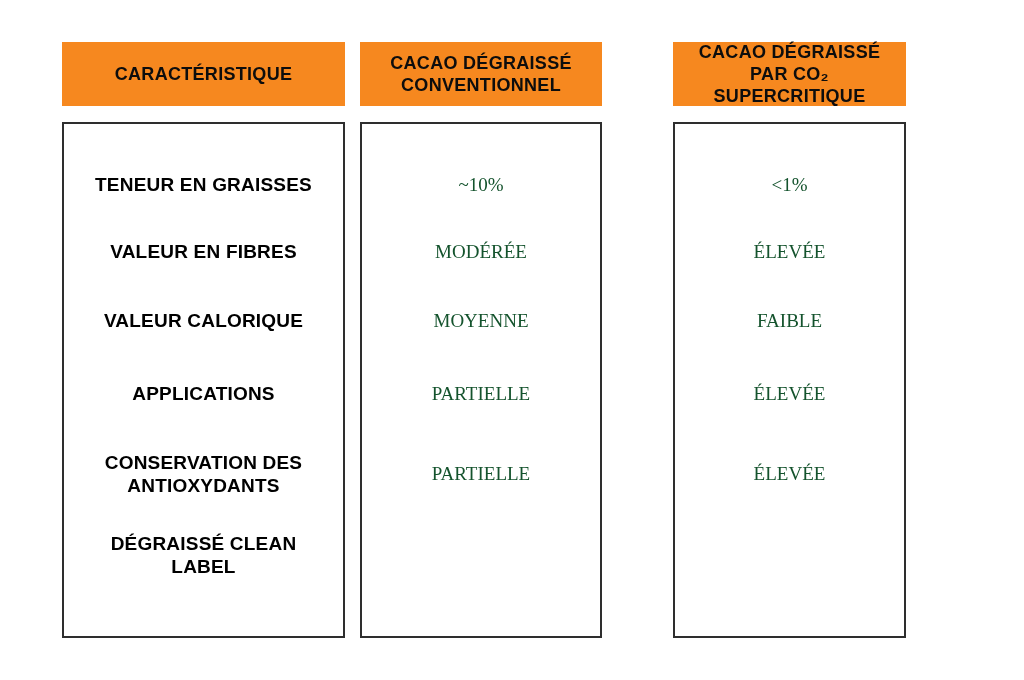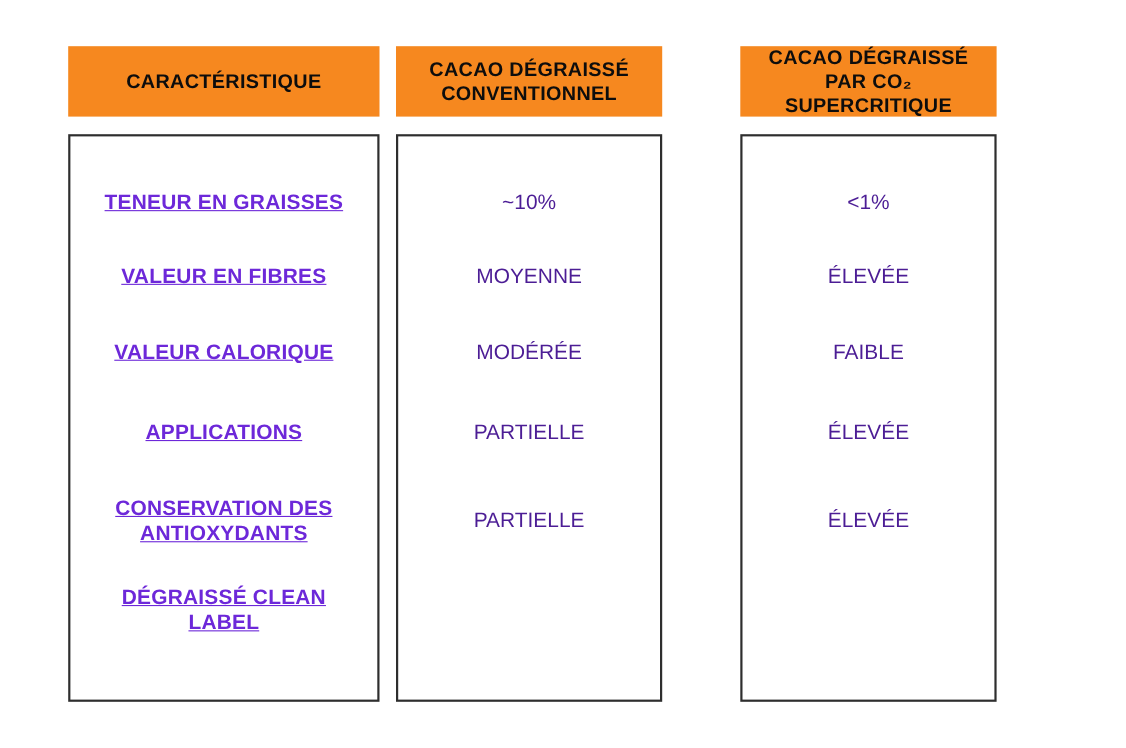--- a/index.html
+++ b/index.html
@@ -49,30 +49,30 @@
     display: flex;
     align-items: center;
     justify-content: center;
     text-align: center;
     font-size: 19px;
     line-height: 23px;
   }
 
   .cell.label {
     font-weight: 700;
-    color: #6d28d9;
+    color: #000000;
     padding: 0 30px;
     letter-spacing: 0.2px;
-    text-decoration: underline;
   }
 
   .cell.value {
     font-weight: 400;
-    color: #4c1d95;
+    color: #14532d;
     padding: 0 40px;
+    font-family: Liberation Serif, serif;
   }
 </style>
 </head>
 <body>
 
 <div class="canvas">
 
   <div class="col col-1">
     <div class="header">CARACTÉRISTIQUE</div>
     <div class="box">
@@ -82,22 +82,22 @@
       <div class="cell label">APPLICATIONS</div>
       <div class="cell label">CONSERVATION DES ANTIOXYDANTS</div>
       <div class="cell label">DÉGRAISSÉ CLEAN LABEL</div>
     </div>
   </div>
 
   <div class="col col-2">
     <div class="header">CACAO DÉGRAISSÉ CONVENTIONNEL</div>
     <div class="box">
       <div class="cell value">~10%</div>
+      <div class="cell value">MODÉRÉE</div>
       <div class="cell value">MOYENNE</div>
-      <div class="cell value">MODÉRÉE</div>
       <div class="cell value">PARTIELLE</div>
       <div class="cell value">PARTIELLE</div>
     </div>
   </div>
 
   <div class="col col-3">
     <div class="header">CACAO DÉGRAISSÉ PAR CO₂ SUPERCRITIQUE</div>
     <div class="box">
       <div class="cell value">&lt;1%</div>
       <div class="cell value">ÉLEVÉE</div>

